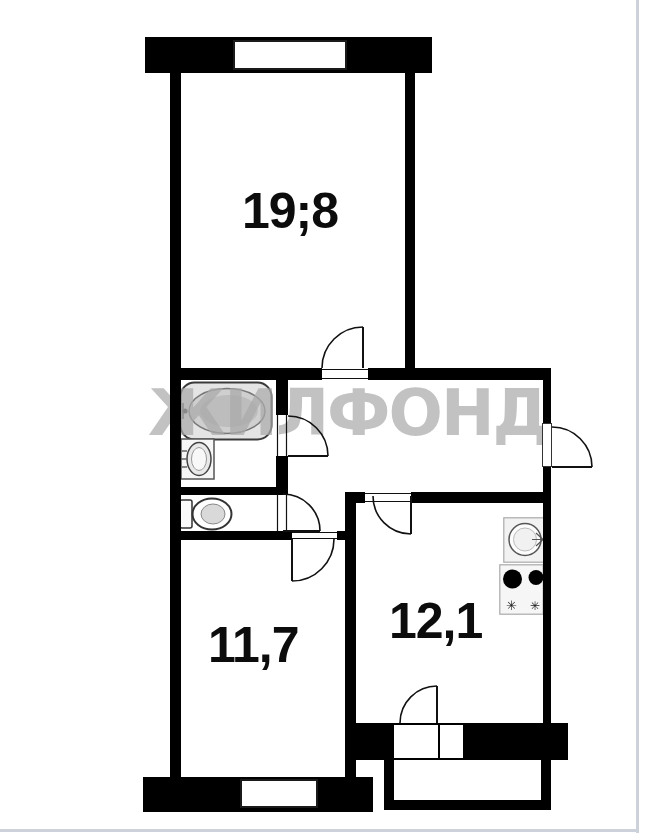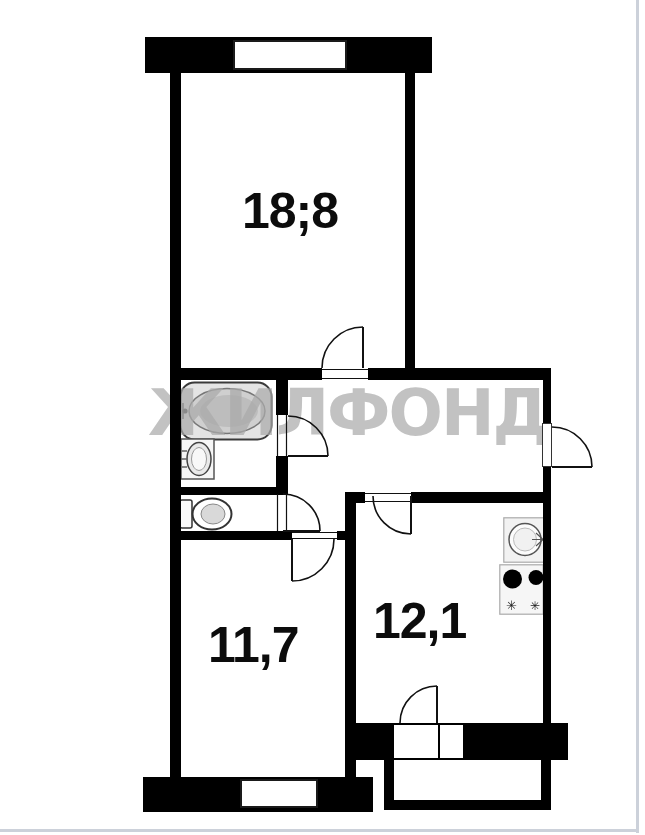--- a/index.html
+++ b/index.html
@@ -129,20 +129,20 @@
       <path d="M552,427 A40,40 0 0 1 592,467" fill="none" stroke="#111" stroke-width="1.6"></path>
       <path d="M552,467 L592,467" stroke="#111" stroke-width="2"></path>
     </g>
 
     <g>
       <path d="M400,723 A37,37 0 0 1 437,686" fill="none" stroke="#111" stroke-width="1.6"></path>
       <path d="M437,723 L437,686" stroke="#111" stroke-width="2"></path>
     </g>
   </svg>
 
-  <div class="room-label" style="left:242px;top:186px;">18;8</div>
+  <div class="room-label" style="left:242px;top:186px;">19;8</div>
   <div class="room-label" style="left:208px;top:620px;">11,7</div>
-  <div class="room-label" style="left:373px;top:596px;">12,1</div>
+  <div class="room-label" style="left:389px;top:596px;">12,1</div>
 
   <div class="page-edge" style="left:636px;top:0;width:3px;height:833px;"></div>
   <div class="page-edge" style="left:0;top:829px;width:639px;height:3px;"></div>
 
 </div>
 
 </body></html>

